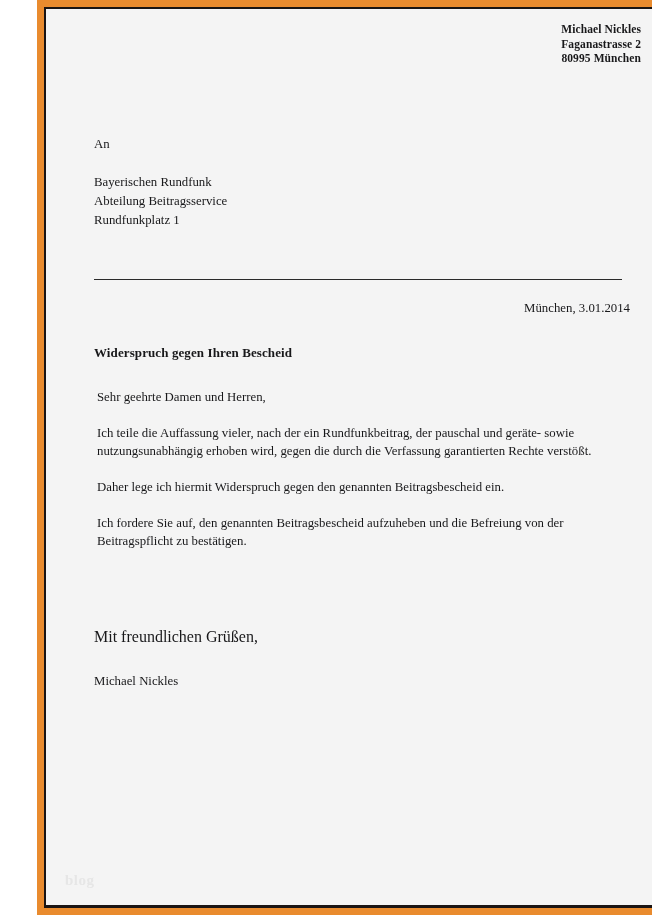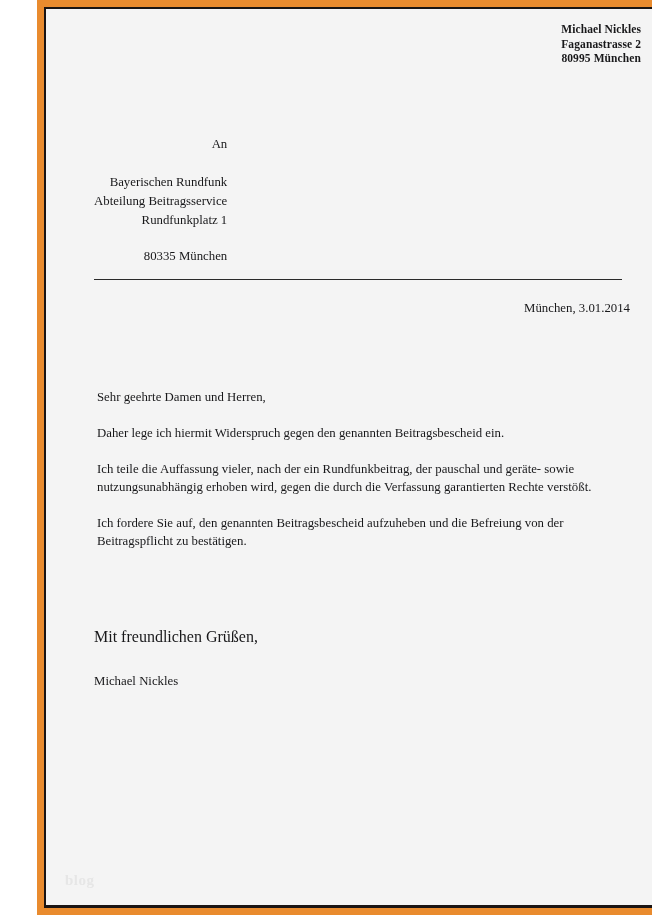--- a/index.html
+++ b/index.html
@@ -64,21 +64,20 @@
     line-height: 14.5px;
     letter-spacing: .1px;
   }
 
   .recipient {
     position: absolute;
     left: 57px;
     top: 135px;
     font-size: 12.8px;
     line-height: 19px;
-    text-align: right;
   }
   .recipient .gap-s { height: 19px; }
   .recipient .gap-m { height: 17px; }
 
   .rule {
     position: absolute;
     left: 57px;
     top: 279px;
     width: 528px;
     height: 1px;
@@ -173,32 +172,32 @@
       <div>80995 München</div>
     </div>
 
     <div class="recipient">
       <div>An</div>
       <div class="gap-s"></div>
       <div>Bayerischen Rundfunk</div>
       <div>Abteilung Beitragsservice</div>
       <div>Rundfunkplatz 1</div>
       <div class="gap-m"></div>
-      <div>80335 München</div>
     </div>
 
     <div class="rule"></div>
 
     <div class="dateline">München, 3.01.2014</div>
 
+    <div class="subject">Widerspruch gegen Ihren Bescheid</div>
 
     <div class="body">
       <p>Sehr geehrte Damen und Herren,</p>
+      <p>Ich teile die Auffassung vieler, nach der ein Rundfunkbeitrag, der pauschal und geräte- sowie nutzungsunabhängig erhoben wird, gegen die durch die Verfassung garantierten Rechte verstößt.</p>
       <p>Daher lege ich hiermit Widerspruch gegen den genannten Beitragsbescheid ein.</p>
-      <p>Ich teile die Auffassung vieler, nach der ein Rundfunkbeitrag, der pauschal und geräte- sowie nutzungsunabhängig erhoben wird, gegen die durch die Verfassung garantierten Rechte verstößt.</p>
       <p>Ich fordere Sie auf, den genannten Beitragsbescheid aufzuheben und die Befreiung von der Beitragspflicht zu bestätigen.</p>
     </div>
 
     <div class="closing">Mit freundlichen Grüßen,</div>
 
     <div class="signature"><span class="spell">Michael Nickles</span></div>
 
     <div class="watermark">blog</div>
   </div>
 </div>

